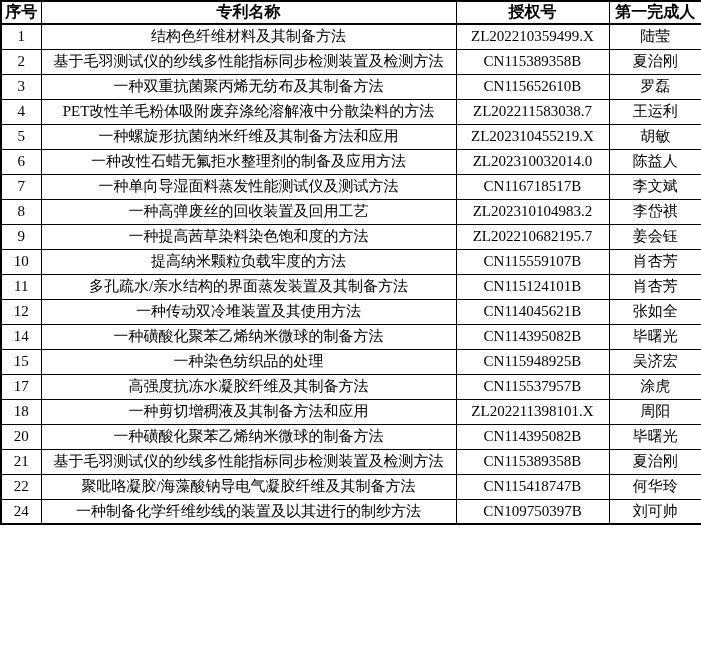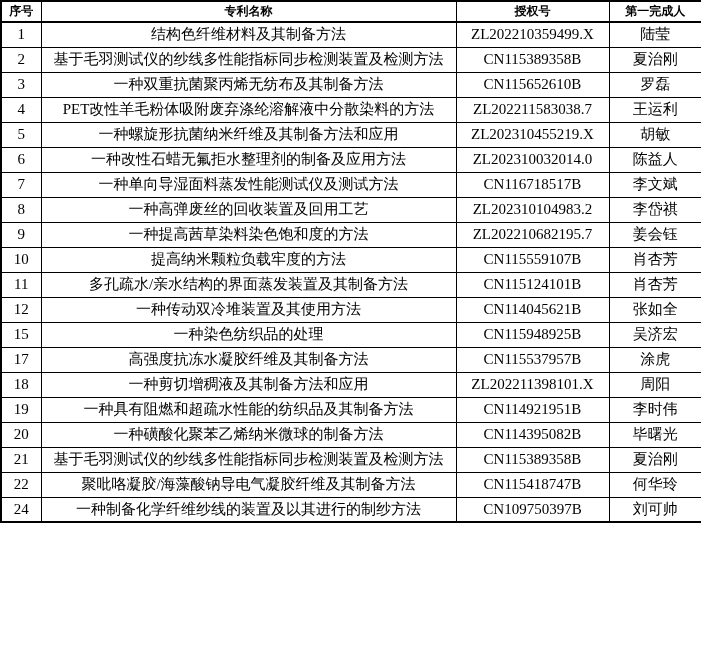--- a/index.html
+++ b/index.html
@@ -27,21 +27,21 @@
     padding: 0 2px;
     text-align: center;
     vertical-align: middle;
     color: #000000;
     white-space: nowrap;
     overflow: hidden;
     box-sizing: border-box;
   }
   table.patent-table th {
     height: 21px;
-    font-size: 12px;
+    font-size: 16px;
     font-weight: bold;
     border-bottom-width: 2px;
     font-family: Liberation Mono, monospace;
   }
   table.patent-table td {
     height: 25px;
     font-size: 15px;
     font-family: "Liberation Serif", serif;
   }
   td.c-no {
@@ -150,42 +150,42 @@
           <td class="c-number">CN115124101B</td>
           <td class="c-person">肖杏芳</td>
         </tr>
         <tr>
           <td class="c-no">12</td>
           <td class="c-name">一种传动双冷堆装置及其使用方法</td>
           <td class="c-number">CN114045621B</td>
           <td class="c-person">张如全</td>
         </tr>
         <tr>
+          <td class="c-no">14</td>
+          <td class="c-name">一种磺酸化聚苯乙烯纳米微球的制备方法</td>
+          <td class="c-number">CN114395082B</td>
+          <td class="c-person">毕曙光</td>
+        </tr>
+        <tr>
           <td class="c-no">15</td>
           <td class="c-name">一种染色纺织品的处理</td>
           <td class="c-number">CN115948925B</td>
           <td class="c-person">吴济宏</td>
         </tr>
         <tr>
           <td class="c-no">17</td>
           <td class="c-name">高强度抗冻水凝胶纤维及其制备方法</td>
           <td class="c-number">CN115537957B</td>
           <td class="c-person">涂虎</td>
         </tr>
         <tr>
           <td class="c-no">18</td>
           <td class="c-name">一种剪切增稠液及其制备方法和应用</td>
           <td class="c-number">ZL202211398101.X</td>
           <td class="c-person">周阳</td>
-        </tr>
-        <tr>
-          <td class="c-no">19</td>
-          <td class="c-name">一种具有阻燃和超疏水性能的纺织品及其制备方法</td>
-          <td class="c-number">CN114921951B</td>
-          <td class="c-person">李时伟</td>
         </tr>
         <tr>
           <td class="c-no">20</td>
           <td class="c-name">一种磺酸化聚苯乙烯纳米微球的制备方法</td>
           <td class="c-number">CN114395082B</td>
           <td class="c-person">毕曙光</td>
         </tr>
         <tr>
           <td class="c-no">21</td>
           <td class="c-name">基于毛羽测试仪的纱线多性能指标同步检测装置及检测方法</td>

